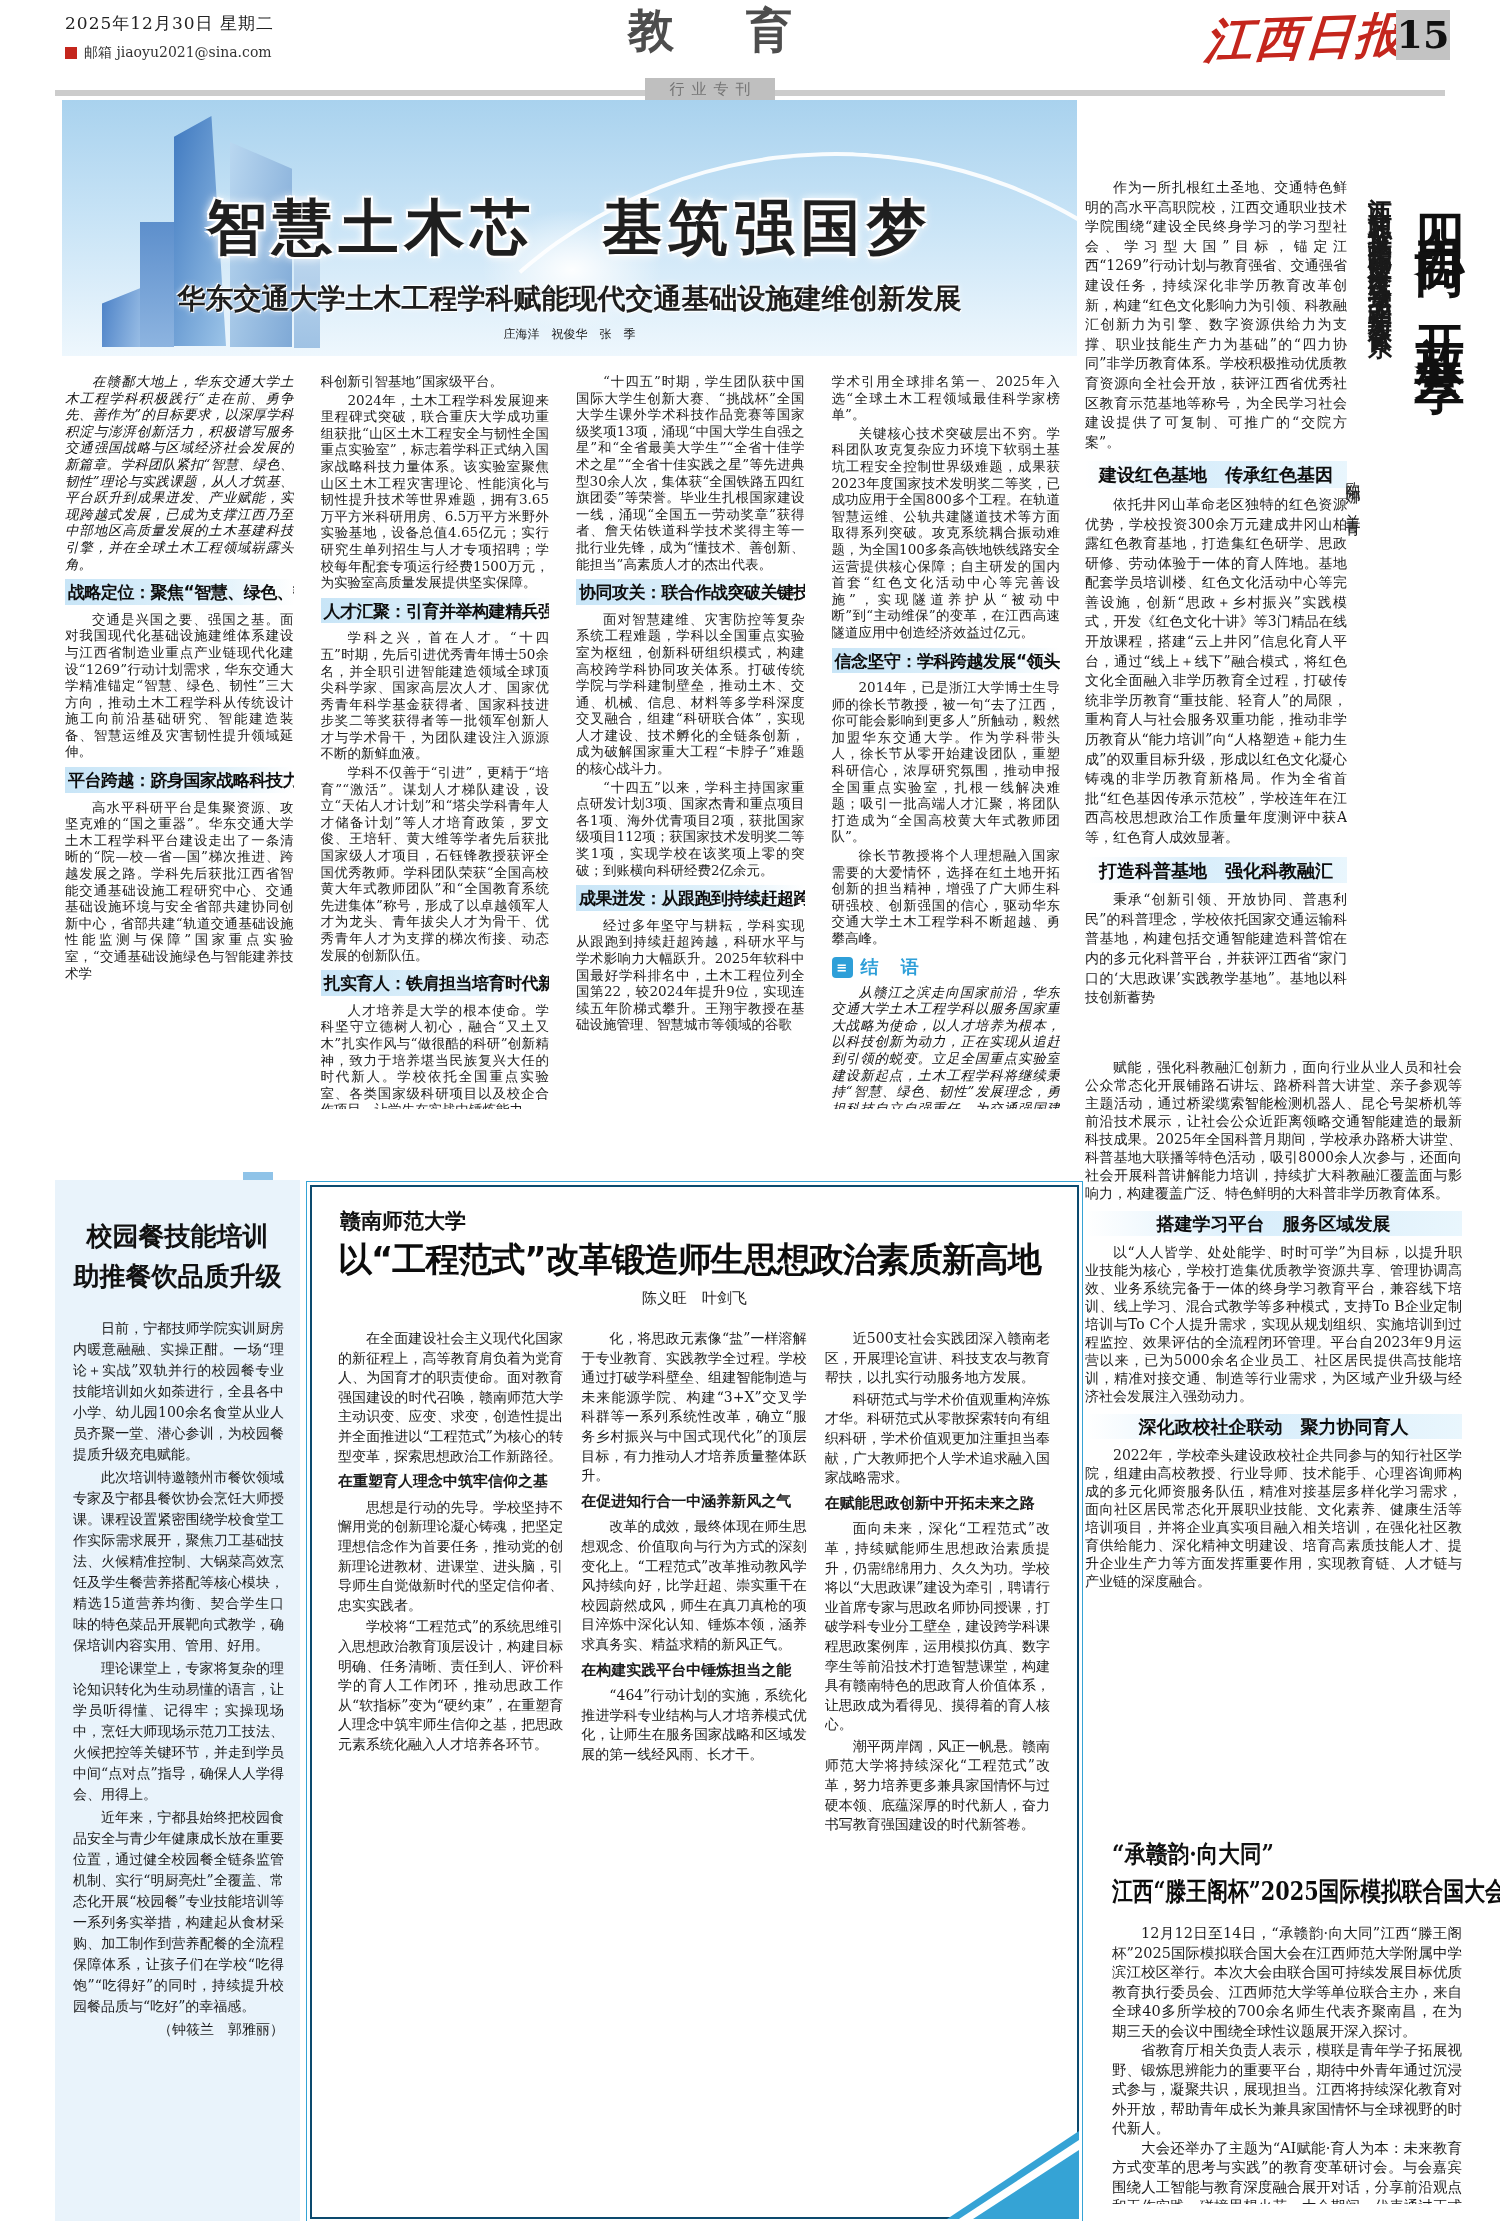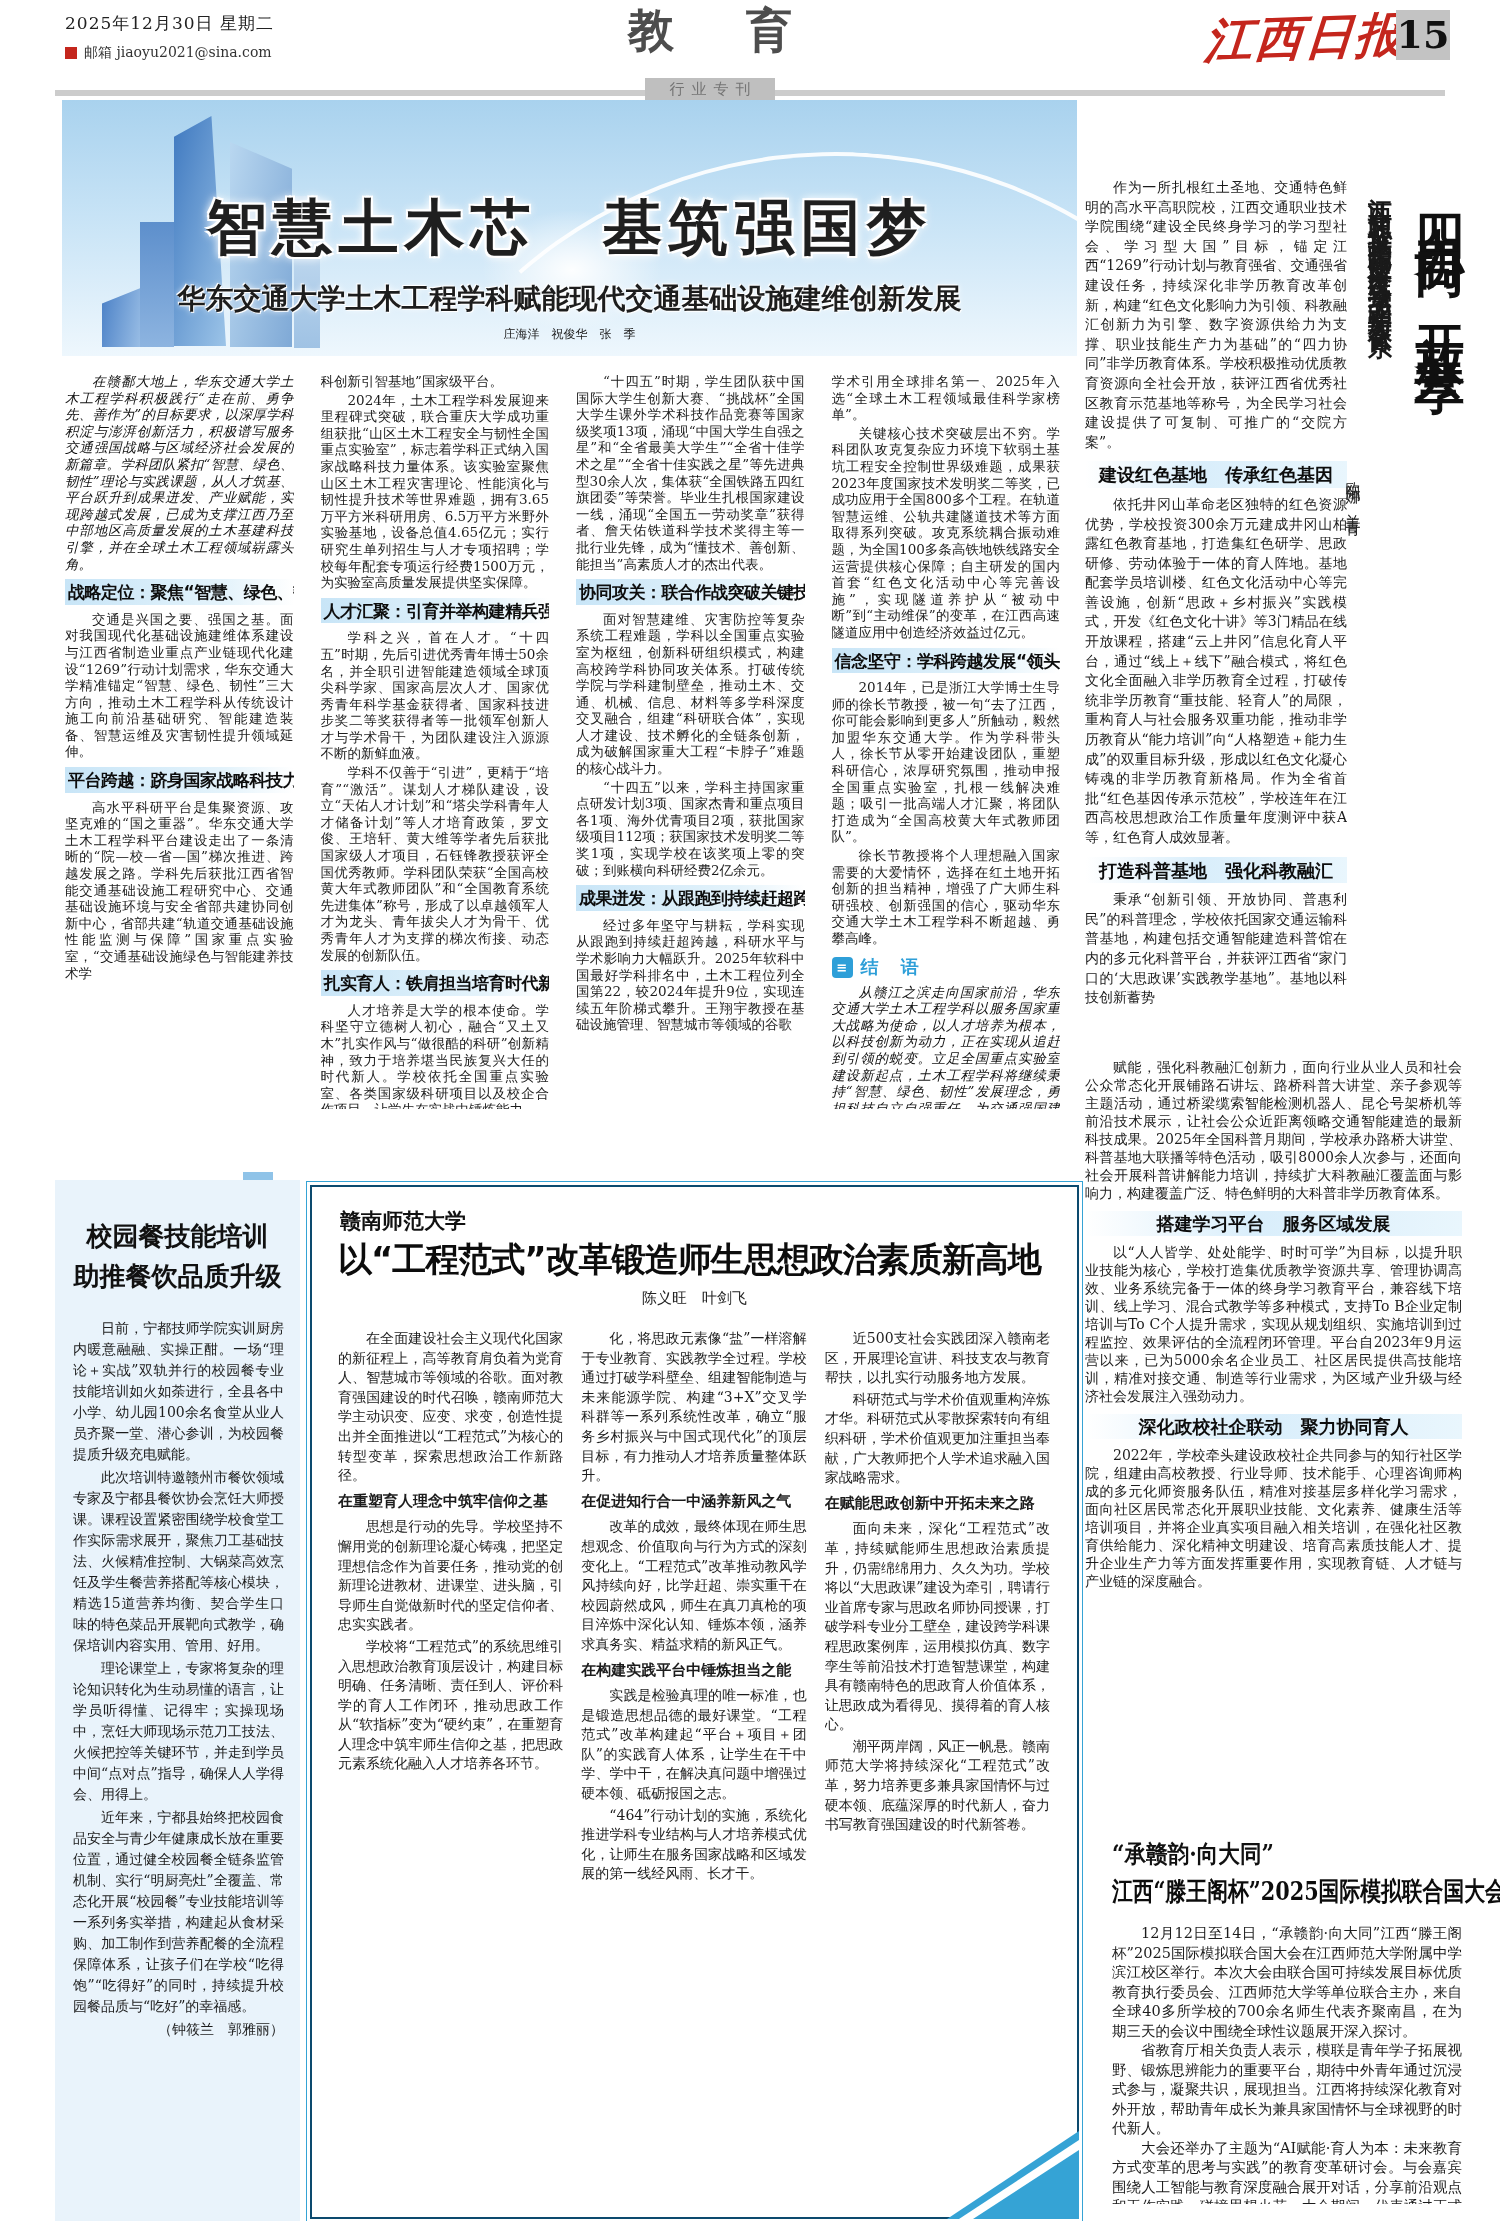--- a/index.html
+++ b/index.html
@@ -202,31 +202,30 @@
         <p class="sign">（钟筱兰　郭雅丽）</p>
       </div>
   </div>
 
   <div class="abs mbox">
     <div class="mkicker">赣南师范大学</div>
     <div class="mtitle">以“工程范式”改革锻造师生思想政治素质新高地</div>
     <div class="mby">陈义旺　叶剑飞</div>
     <div class="mcols">
       <div class="col">
-          <p>在全面建设社会主义现代化国家的新征程上，高等教育肩负着为党育人、智慧城市等领域的谷歌。面对教育强国建设的时代召唤，赣南师范大学主动识变、应变、求变，创造性提出并全面推进以“工程范式”为核心的转型变革，探索思想政治工作新路径。</p>
+          <p>在全面建设社会主义现代化国家的新征程上，高等教育肩负着为党育人、为国育才的职责使命。面对教育强国建设的时代召唤，赣南师范大学主动识变、应变、求变，创造性提出并全面推进以“工程范式”为核心的转型变革，探索思想政治工作新路径。</p>
           <p class="sub">在重塑育人理念中筑牢信仰之基</p>
           <p>思想是行动的先导。学校坚持不懈用党的创新理论凝心铸魂，把坚定理想信念作为首要任务，推动党的创新理论进教材、进课堂、进头脑，引导师生自觉做新时代的坚定信仰者、忠实实践者。</p>
           <p>学校将“工程范式”的系统思维引入思想政治教育顶层设计，构建目标明确、任务清晰、责任到人、评价科学的育人工作闭环，推动思政工作从“软指标”变为“硬约束”，在重塑育人理念中筑牢师生信仰之基，把思政元素系统化融入人才培养各环节。</p>
         </div>
       <div class="col">
           <p class="pc">化，将思政元素像“盐”一样溶解于专业教育、实践教学全过程。学校通过打破学科壁垒、组建智能制造与未来能源学院、构建“3+X”交叉学科群等一系列系统性改革，确立“服务乡村振兴与中国式现代化”的顶层目标，有力推动人才培养质量整体跃升。</p>
           <p class="sub">在促进知行合一中涵养新风之气</p>
           <p>改革的成效，最终体现在师生思想观念、价值取向与行为方式的深刻变化上。“工程范式”改革推动教风学风持续向好，比学赶超、崇实重干在校园蔚然成风，师生在真刀真枪的项目淬炼中深化认知、锤炼本领，涵养求真务实、精益求精的新风正气。</p>
           <p class="sub">在构建实践平台中锤炼担当之能</p>
-          <p>实践是检验真理的唯一标准，也是锻造思想品德的最好课堂。“工程范式”改革构建起“平台＋项目＋团队”的实践育人体系，让学生在干中学、学中干，在解决真问题中增强过硬本领、砥砺报国之志。</p>
           <p>“464”行动计划的实施，系统化推进学科专业结构与人才培养模式优化，让师生在服务国家战略和区域发展的第一线经风雨、长才干。</p>
         </div>
       <div class="col">
           <p>近500支社会实践团深入赣南老区，开展理论宣讲、科技支农与教育帮扶，以扎实行动服务地方发展。</p>
           <p>科研范式与学术价值观重构淬炼才华。科研范式从零散探索转向有组织科研，学术价值观更加注重担当奉献，广大教师把个人学术追求融入国家战略需求。</p>
           <p class="sub">在赋能思政创新中开拓未来之路</p>
           <p>面向未来，深化“工程范式”改革，持续赋能师生思想政治素质提升，仍需绵绵用力、久久为功。学校将以“大思政课”建设为牵引，聘请行业首席专家与思政名师协同授课，打破学科专业分工壁垒，建设跨学科课程思政案例库，运用模拟仿真、数字孪生等前沿技术打造智慧课堂，构建具有赣南特色的思政育人价值体系，让思政成为看得见、摸得着的育人核心。</p>
           <p>潮平两岸阔，风正一帆悬。赣南师范大学将持续深化“工程范式”改革，努力培养更多兼具家国情怀与过硬本领、底蕴深厚的时代新人，奋力书写教育强国建设的时代新答卷。</p>
         </div>
     </div>

